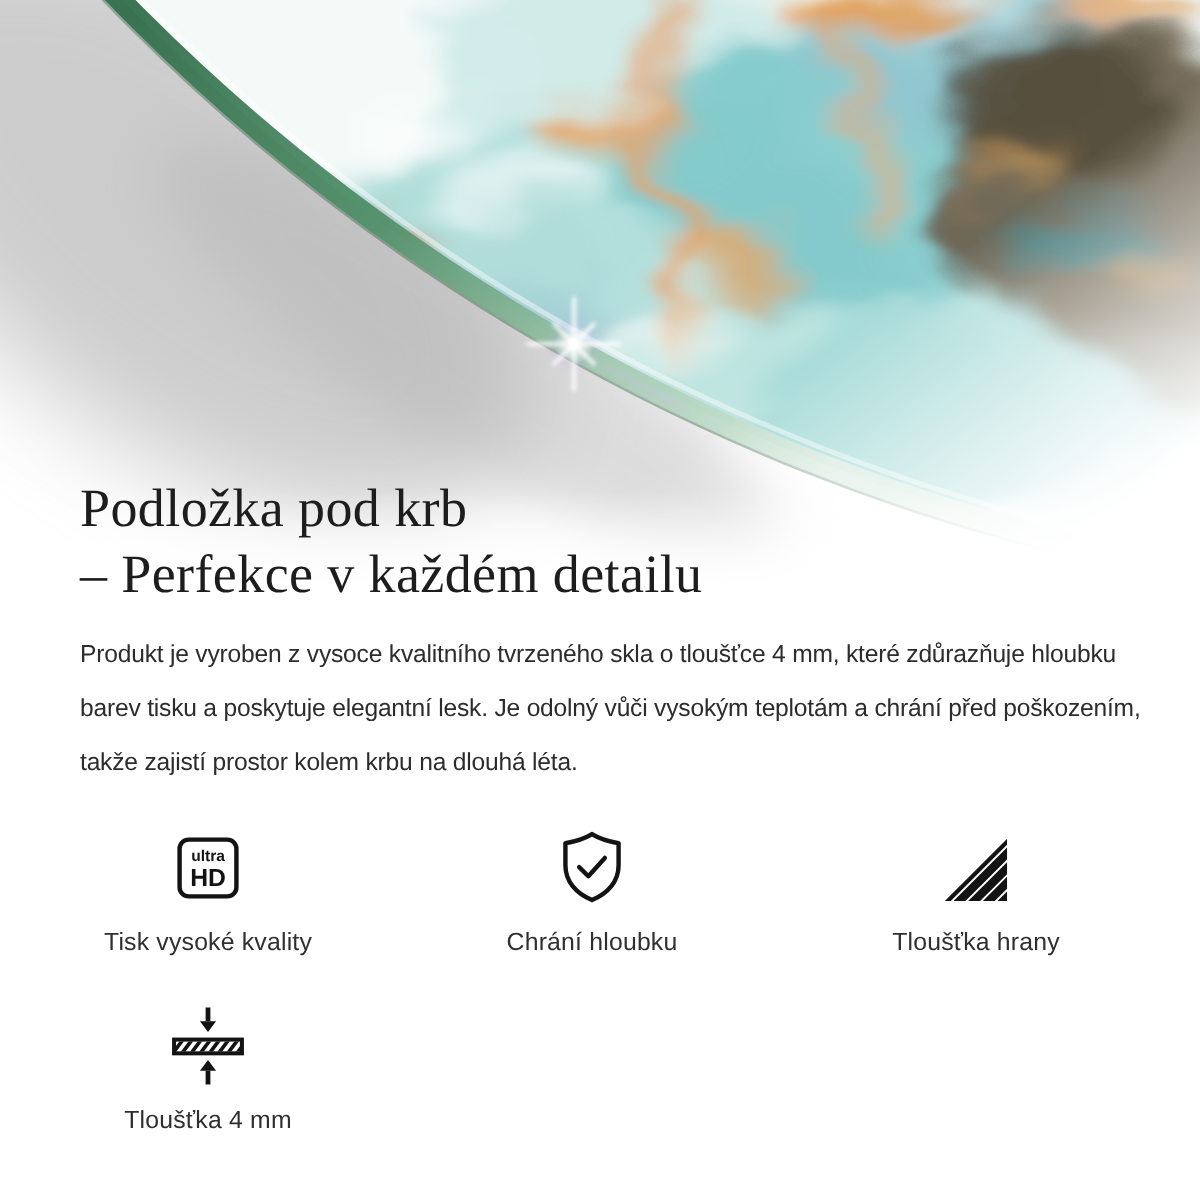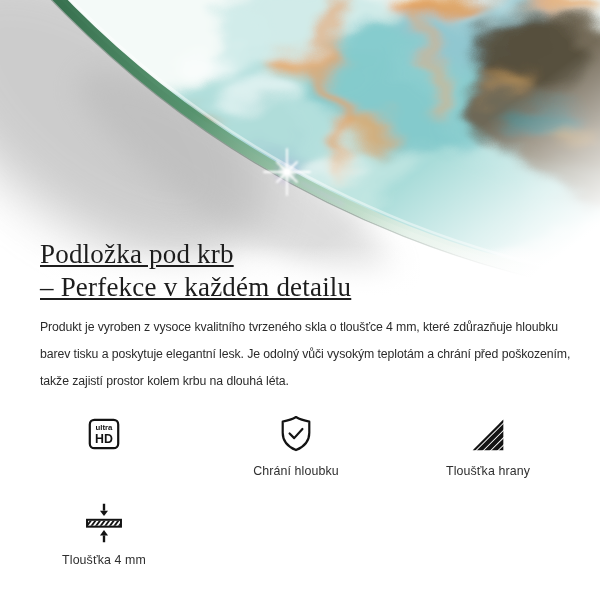--- a/index.html
+++ b/index.html
@@ -4,21 +4,21 @@
 <style>
   html,body{margin:0;padding:0;}
   body{
     width:600px;height:600px;background:#ffffff;overflow:hidden;position:relative;
     font-family:"Liberation Sans","DejaVu Sans",sans-serif;
   }
   .hero{position:absolute;top:0;left:0;width:600px;height:300px;}
   .content{position:relative;z-index:2;padding:238px 40px 0 40px;}
   h1{
     margin:0;font-family:"Liberation Serif","DejaVu Serif",serif;
-    font-weight:500;font-size:27px;line-height:33px;color:#1d1d1d;letter-spacing:.2px;text-decoration:underline;
+    font-weight:500;font-size:27px;line-height:33px;color:#1d1d1d;letter-spacing:.2px;
   }
   .desc{margin-top:10px;}
   .desc div{
     font-size:12.3px;line-height:27px;color:#2c2c2c;letter-spacing:-.1px;white-space:nowrap;
   }
   .features{
     position:relative;z-index:2;
     display:grid;grid-template-columns:repeat(3,1fr);
     padding:16px 16px 0 8px;row-gap:22px;
   }
@@ -155,20 +155,21 @@
 
 
   <div class="feature">
     <div class="icon-box">
       <svg width="44" height="44" viewBox="0 0 48 48">
         <rect x="8.5" y="8.5" width="31" height="31" rx="5" fill="none" stroke="#131313" stroke-width="2.4"></rect>
         <text x="24" y="20" text-anchor="middle" font-size="8.5" font-weight="700" fill="#131313">ultra</text>
         <text x="24" y="34" text-anchor="middle" font-size="13.5" font-weight="800" fill="#131313">HD</text>
       </svg>
     </div>
+    <div class="feature-label">Tisk vysoké kvality</div>
   </div>
 
   <div class="feature">
     <div class="icon-box">
       <svg width="44" height="44" viewBox="0 0 48 48" fill="none" stroke="#131313" stroke-width="2.4" stroke-linecap="round" stroke-linejoin="round">
         <path d="M24,5.5 C28,8 33,9.5 38.5,10.5 V22.5 C38.5,31.5 32.5,38 24,41.5 C15.5,38 9.5,31.5 9.5,22.5 V10.5 C15,9.5 20,8 24,5.5 Z"></path>
         <path d="M17,23.5 L22,28.5 L31,18.5"></path>
       </svg>
     </div>
     <div class="feature-label">Chrání hloubku</div>

